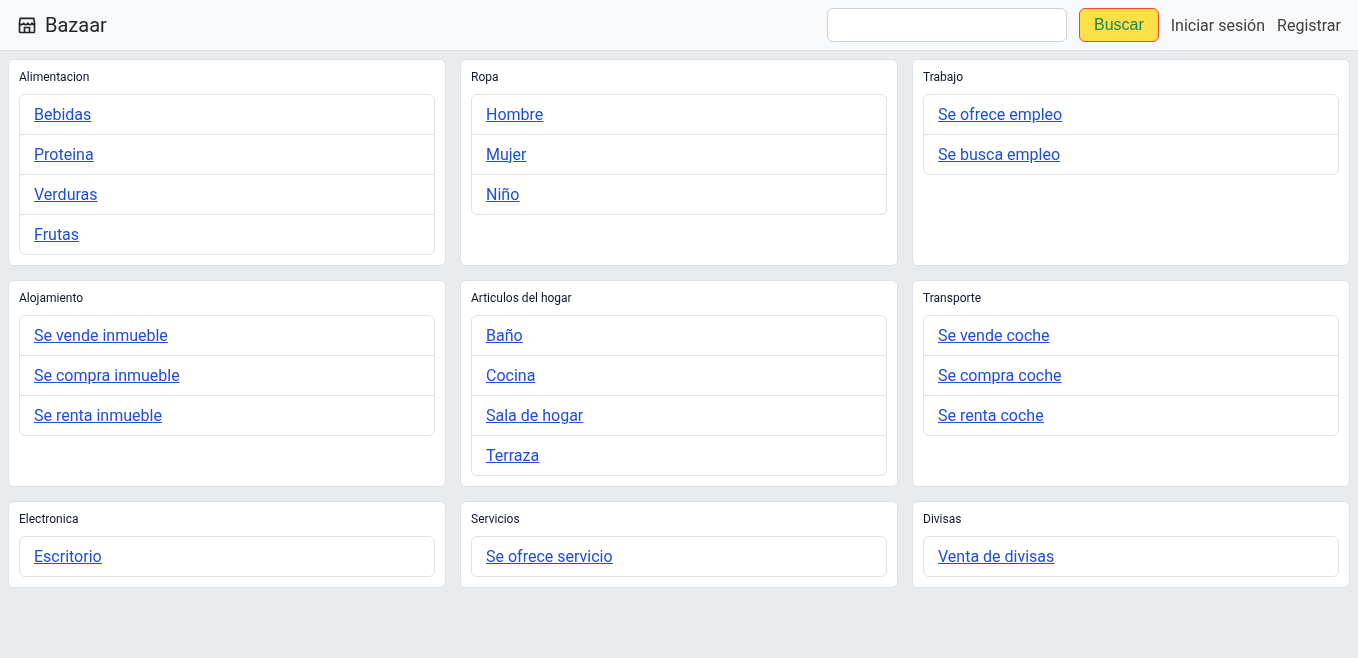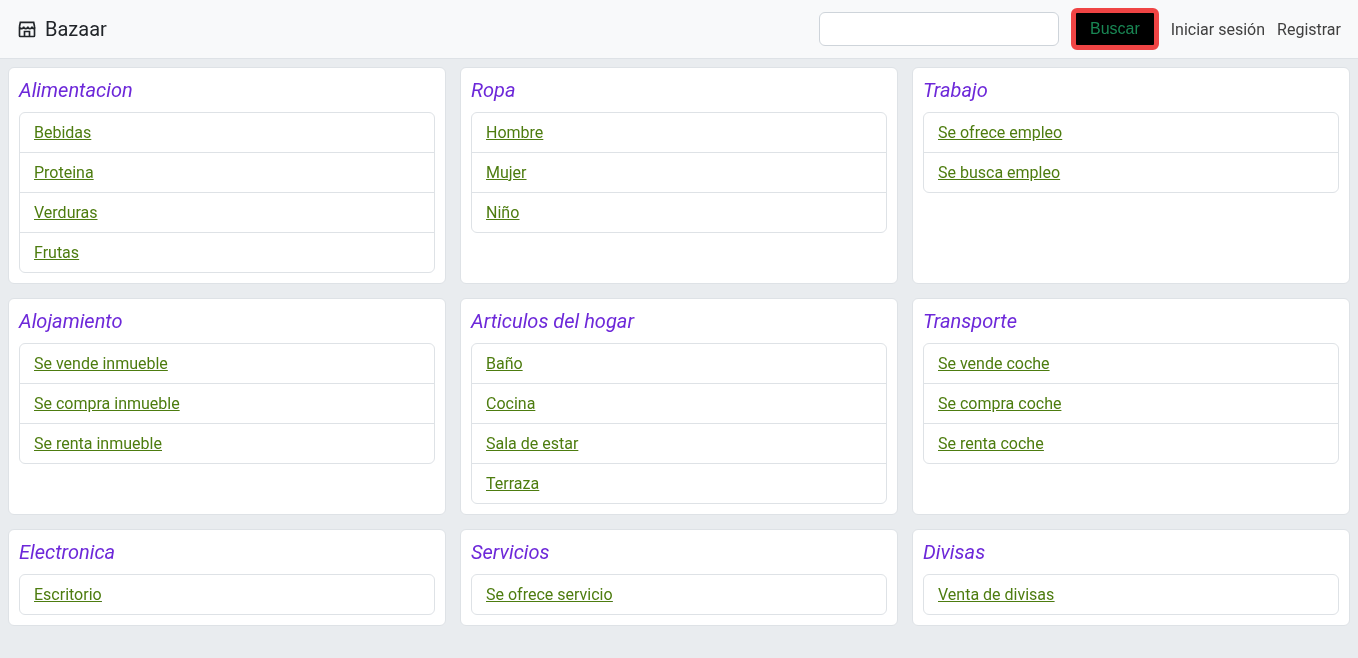--- a/index.html
+++ b/index.html
@@ -47,22 +47,22 @@
       width: 240px;
       padding: 7px 12px;
       border: 1px solid #ced4da;
       border-radius: 6px;
       font-size: 16px;
       background: #fff;
     }
     
     .search-btn {
       padding: 7px 14px;
-      border: 5px solid #ef4444;
-      background: #000000;
+      border: 1px solid #ef4444;
+      background: #fde047;
       color: #198754;
       border-radius: 6px;
       font-size: 16px;
       cursor: pointer;
     }
     
     .nav-link {
       color: #404040;
       font-size: 16px;
       cursor: pointer;
@@ -80,44 +80,43 @@
     }
     
     .card {
       background: #fff;
       border: 1px solid #dee2e6;
       border-radius: 6px;
       padding: 10px;
     }
     
     .card-title {
-      font-size: 20px;
-      color: #6d28d9;
+      font-size: 12px;
+      color: #0f172a;
       margin-bottom: 10px;
-      font-style: italic;
     }
     
     .list {
       border: 1px solid #dee2e6;
       border-radius: 6px;
       overflow: hidden;
     }
     
     .list-item {
       padding: 10px 14px;
       border-bottom: 1px solid #dee2e6;
     }
     
     .list-item:last-child {
       border-bottom: none;
       text-decoration: underline;
     }
     
     .list-item a {
-      color: #4d7c0f;
+      color: #1d4ed8;
       text-decoration: underline;
       font-size: 16px;
       cursor: pointer;
     }
   </style>
 </head>
 <body>
 
 <div class="navbar">
   <div class="brand">
@@ -170,21 +169,21 @@
         <div class="list-item"><a>Se vende inmueble</a></div>
         <div class="list-item"><a>Se compra inmueble</a></div>
         <div class="list-item"><a>Se renta inmueble</a></div>
       </div>
     </div>
     <div class="card">
       <div class="card-title">Articulos del hogar</div>
       <div class="list">
         <div class="list-item"><a>Baño</a></div>
         <div class="list-item"><a>Cocina</a></div>
-        <div class="list-item"><a>Sala de estar</a></div>
+        <div class="list-item"><a>Sala de hogar</a></div>
         <div class="list-item"><a>Terraza</a></div>
       </div>
     </div>
     <div class="card">
       <div class="card-title">Transporte</div>
       <div class="list">
         <div class="list-item"><a>Se vende coche</a></div>
         <div class="list-item"><a>Se compra coche</a></div>
         <div class="list-item"><a>Se renta coche</a></div>
       </div>

